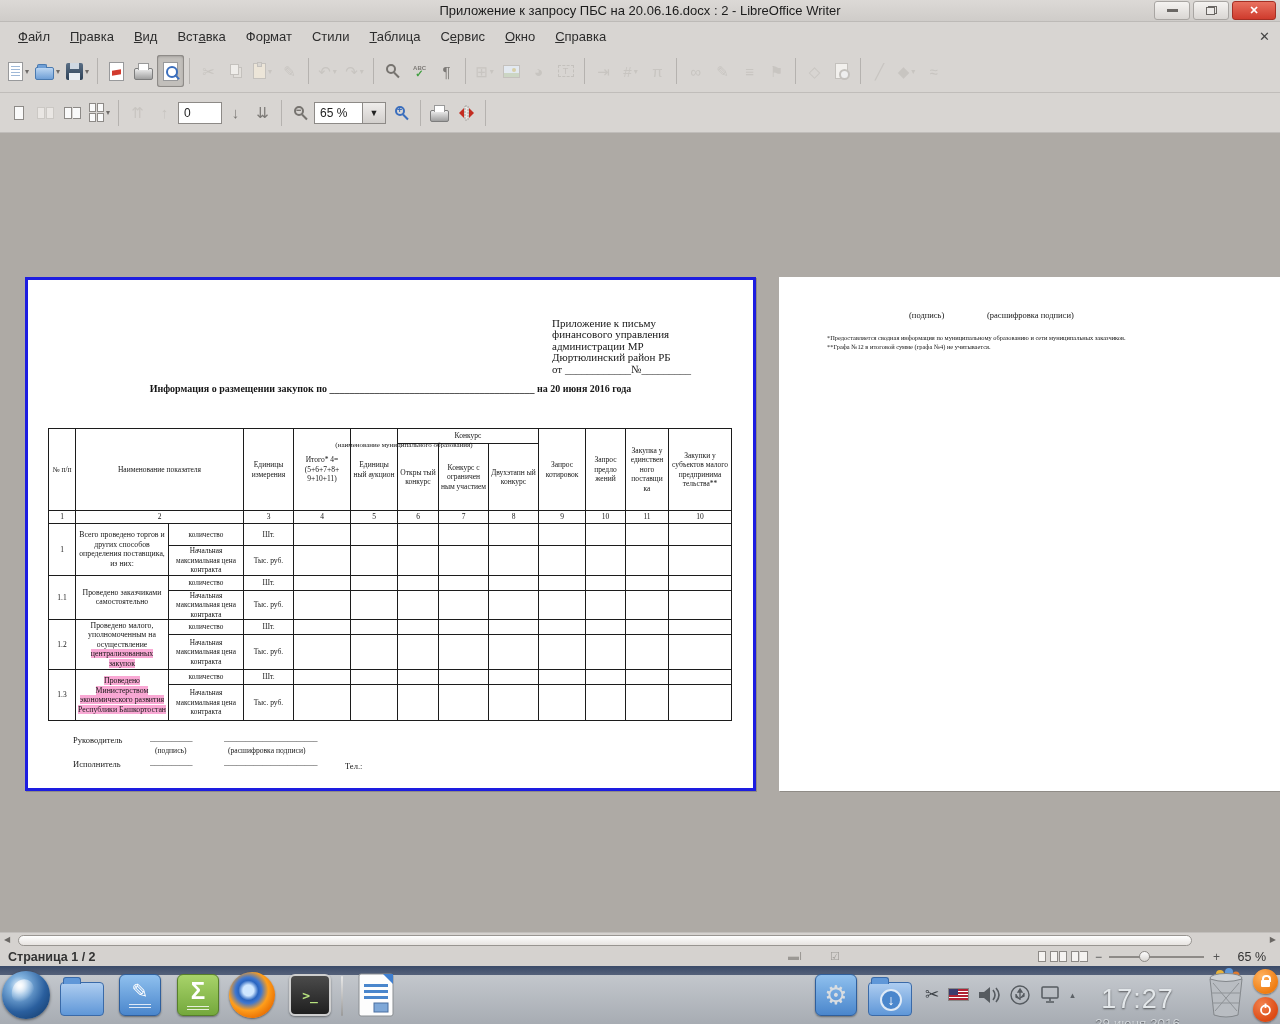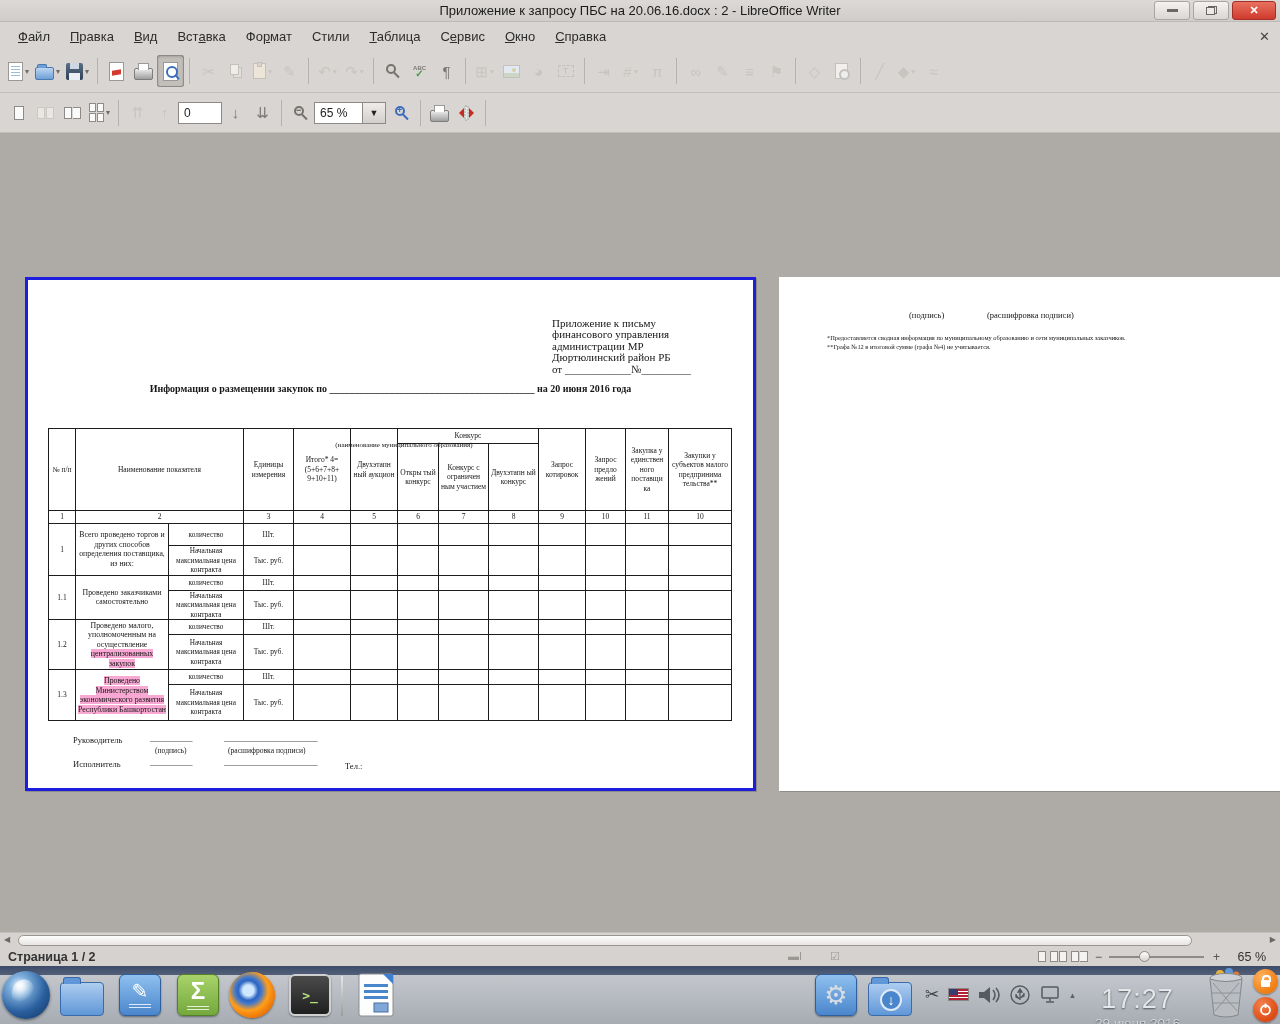--- a/index.html
+++ b/index.html
@@ -401,21 +401,21 @@
           <col style="width:40px">
           <col style="width:43px">
           <col style="width:63px">
       </colgroup>
       <tbody>
           <tr style="height:15px">
         <td rowspan="2">№ п/п</td>
         <td rowspan="2" colspan="2">Наименование показателя</td>
         <td rowspan="2">Единицы измерения</td>
         <td rowspan="2">Итого* 4=(5+6+7+8+ 9+10+11)</td>
-        <td rowspan="2">Двухэтапн ный аукцион</td>
+        <td rowspan="2">Единицы ный аукцион</td>
         <td colspan="3">Конкурс</td>
         <td rowspan="2">Запрос котировок</td>
         <td rowspan="2">Запрос предло жений</td>
         <td rowspan="2">Закупка у единствен ного поставщи ка</td>
         <td rowspan="2">Закупки у субъектов малого предпринима тельства**</td>
       </tr>
       <tr style="height:67px">
         <td>Откры тый конкурс</td>
         <td>Конкурс с ограничен ным участием</td>
         <td>Двухэтапн ый конкурс</td>

